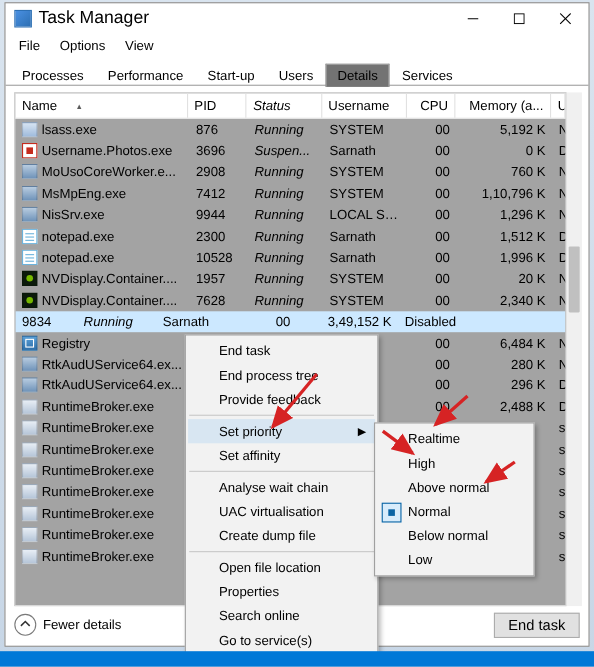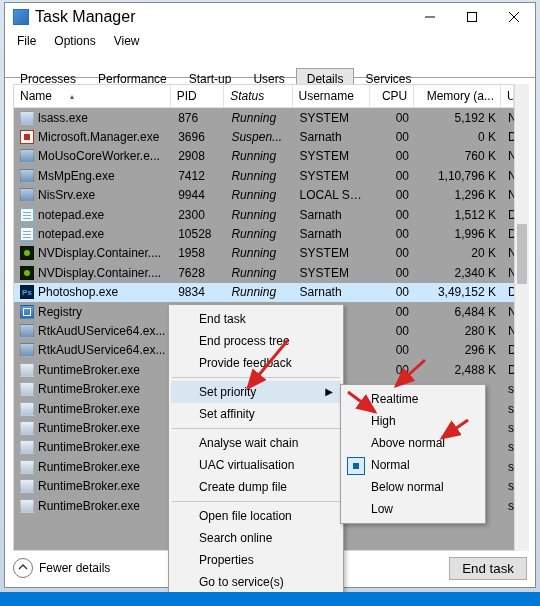--- a/index.html
+++ b/index.html
@@ -41,25 +41,25 @@
   .winbtn svg{width:10px;height:10px;stroke:#000;stroke-width:1;fill:none;}
   .menubar{height:20px;display:flex;align-items:center;padding:0 4px;gap:2px;}
   .menubar .mi{padding:2px 8px;}
   .tabs{
     display:flex;align-items:flex-end;padding:4px 4px 0 4px;
     border-bottom:1px solid var(--tab-active-border);
     height:22px;
   }
   .tab{
     padding:3px 10px;border:1px solid transparent;border-bottom:none;
-    position:relative;top:12px;background:transparent;
+    position:relative;top:2px;background:transparent;
   }
   .tab.active{
     border-color:var(--tab-active-border);
-    background:#e5e5e5;
+    background:#737373;
   }
   .content{flex:1;position:relative;overflow:hidden;}
   .grid{
     position:absolute;left:8px;right:20px;top:6px;bottom:36px;
     border:1px solid var(--border);
     display:flex;flex-direction:column;background:#a3a3a3;
   }
   .scrollbar{
     position:absolute;right:6px;top:6px;bottom:36px;width:14px;
     background:#f0f0f0;
@@ -212,21 +212,21 @@
             <div class="c pid">876</div>
             <div class="c status">Running</div>
             <div class="c user">SYSTEM</div>
             <div class="c cpu">00</div>
             <div class="c mem">5,192 K</div>
             <div class="c uac">Not all...</div>
           </div>
           <div class="row">
             <div class="c name">
               <span class="pi photos"></span>
-              <span>Microsoft.Manager.exe</span>
+              <span>Username.Photos.exe</span>
             </div>
             <div class="c pid">3696</div>
             <div class="c status">Suspen...</div>
             <div class="c user">Sarnath</div>
             <div class="c cpu">00</div>
             <div class="c mem">0 K</div>
             <div class="c uac">Disabled</div>
           </div>
           <div class="row">
             <div class="c name">
@@ -286,44 +286,40 @@
             <div class="c user">Sarnath</div>
             <div class="c cpu">00</div>
             <div class="c mem">1,996 K</div>
             <div class="c uac">Disabled</div>
           </div>
           <div class="row">
             <div class="c name">
               <span class="pi nv"></span>
               <span>NVDisplay.Container....</span>
             </div>
-            <div class="c pid">1958</div>
+            <div class="c pid">1957</div>
             <div class="c status">Running</div>
             <div class="c user">SYSTEM</div>
             <div class="c cpu">00</div>
             <div class="c mem">20 K</div>
             <div class="c uac">Not all...</div>
           </div>
           <div class="row">
             <div class="c name">
               <span class="pi nv"></span>
               <span>NVDisplay.Container....</span>
             </div>
             <div class="c pid">7628</div>
             <div class="c status">Running</div>
             <div class="c user">SYSTEM</div>
             <div class="c cpu">00</div>
             <div class="c mem">2,340 K</div>
             <div class="c uac">Not all...</div>
           </div>
           <div class="row selected">
-            <div class="c name">
-              <span class="pi ps">Ps</span>
-              <span>Photoshop.exe</span>
-            </div>
             <div class="c pid">9834</div>
             <div class="c status">Running</div>
             <div class="c user">Sarnath</div>
             <div class="c cpu">00</div>
             <div class="c mem">3,49,152 K</div>
             <div class="c uac">Disabled</div>
           </div>
           <div class="row">
             <div class="c name">
               <span class="pi reg"></span>
@@ -482,22 +478,22 @@
     <div class="item">Provide feedback</div>
     <div class="sep"></div>
     <div class="item hover">Set priority<span class="arrow">▶</span></div>
     <div class="item">Set affinity</div>
     <div class="sep"></div>
     <div class="item">Analyse wait chain</div>
     <div class="item">UAC virtualisation</div>
     <div class="item">Create dump file</div>
     <div class="sep"></div>
     <div class="item">Open file location</div>
+    <div class="item">Properties</div>
     <div class="item">Search online</div>
-    <div class="item">Properties</div>
     <div class="item">Go to service(s)</div>
   </div>
 <div class="ctxmenu menu-sub" id="ctx-sub">
     <div class="item">Realtime</div>
     <div class="item">High</div>
     <div class="item">Above normal</div>
     <div class="item">Normal<span class="check"></span></div>
     <div class="item">Below normal</div>
     <div class="item">Low</div>
   </div>

